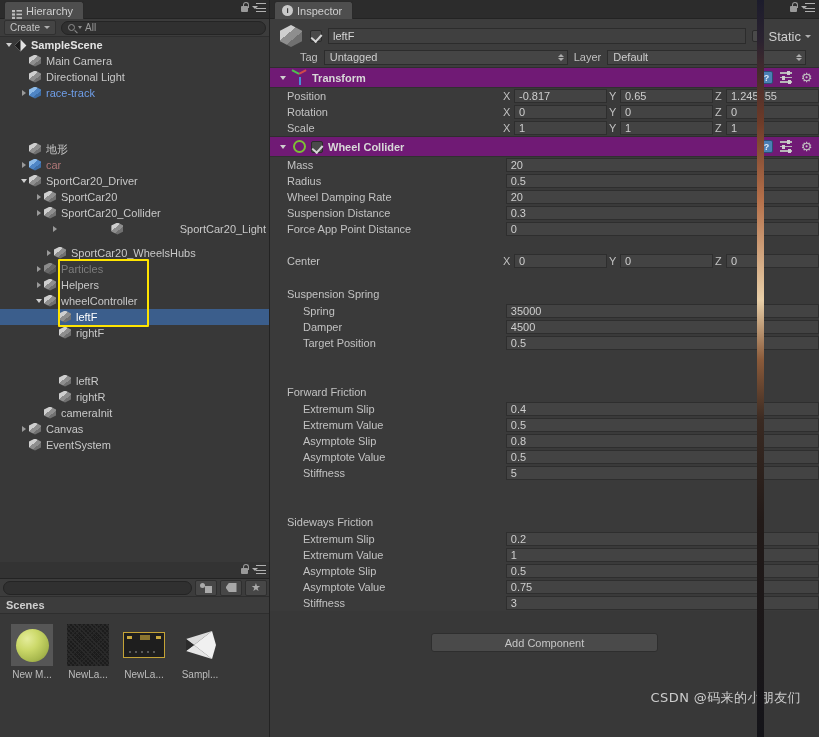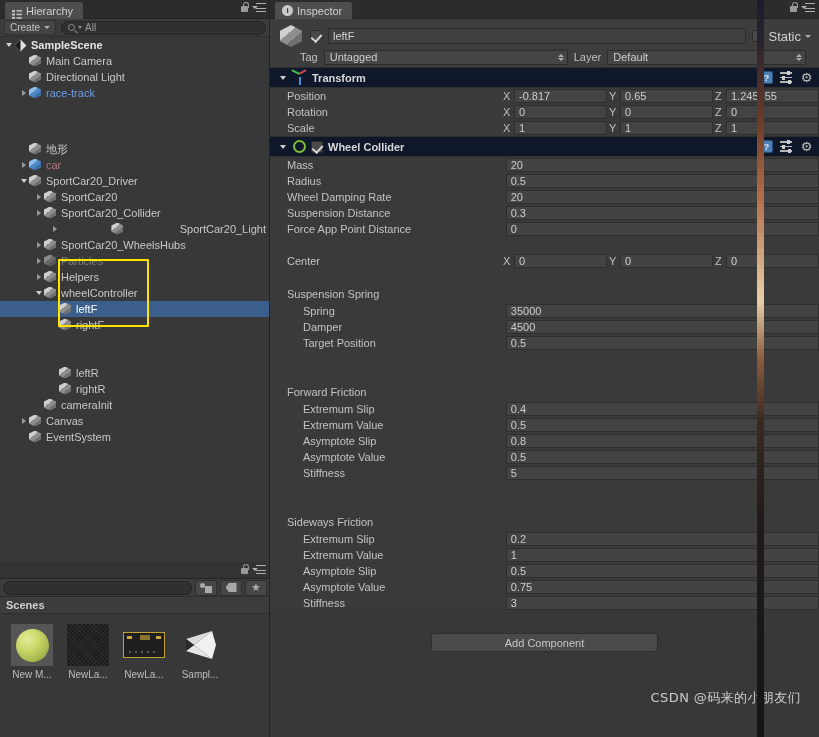--- a/index.html
+++ b/index.html
@@ -151,21 +151,21 @@
     display:flex; align-items:center; justify-content:space-between;
     padding:0 3px 0 5px; color:#cdcdcd; font-size:11px;
   }
   .dd-arrows { display:flex;flex-direction:column;gap:1px; }
   .dd-arrows .u { width:0;height:0;border-left:3px solid transparent;border-right:3px solid transparent;border-bottom:3px solid #adadad;}
   .dd-arrows .d { width:0;height:0;border-left:3px solid transparent;border-right:3px solid transparent;border-top:3px solid #adadad;}
 
   .comp {  border-top:1px solid #2e2e2e; background:#3a3a3a; }
   .comp-head {
     height:20px; display:flex; align-items:center; gap:5px; padding:0 6px 0 7px;
-    background:#0f172a; border-bottom:1px solid #303030;
+    background:#701a75; border-bottom:1px solid #303030;
   }
   .comp-title { font-weight:bold; color:#d8d8d8; font-size:11px; }
   .comp-tools { margin-left:auto; display:flex; align-items:center; gap:7px; }
   .help-ic { width:13px;height:13px;background:#4a7fb5;border:1px solid #2b4f73;border-radius:2px;
     color:#dfe9f5;font-size:9px;display:flex;align-items:center;justify-content:center;font-weight:bold;}
   .preset-ic { width:13px;height:11px;position:relative;}
   .preset-ic i{position:absolute;left:0;width:12px;height:1.5px;background:#b7b7b7;}
   .preset-ic i:nth-child(1){top:0;} .preset-ic i:nth-child(2){top:4.5px;} .preset-ic i:nth-child(3){top:9px;}
   .preset-ic b{position:absolute;width:3px;height:4px;background:#cfcfcf;}
   .preset-ic b:nth-child(4){top:-1px;left:7px;} .preset-ic b:nth-child(5){top:3.5px;left:2px;} .preset-ic b:nth-child(6){top:8px;left:8px;}
@@ -328,21 +328,21 @@
         </div>
         <div class="trow" style="padding-left: 49px; justify-content: space-between;">
           <span class="arrow">
             <span class="t-right"></span>
           </span>
           <span class="go-ic">
             <div class="cube"></div>
           </span>
           <span>SportCar20_Light</span>
         </div>
-        <div class="trow" style="padding-left: 33px;">
+        <div class="trow" style="padding-left: 43px; margin-top: 8px;">
           <span class="arrow">
             <span class="t-right"></span>
           </span>
           <span class="go-ic">
             <div class="cube"></div>
           </span>
           <span>SportCar20_WheelsHubs</span>
         </div>
         <div class="trow inactive" style="padding-left: 33px;">
           <span class="arrow">

